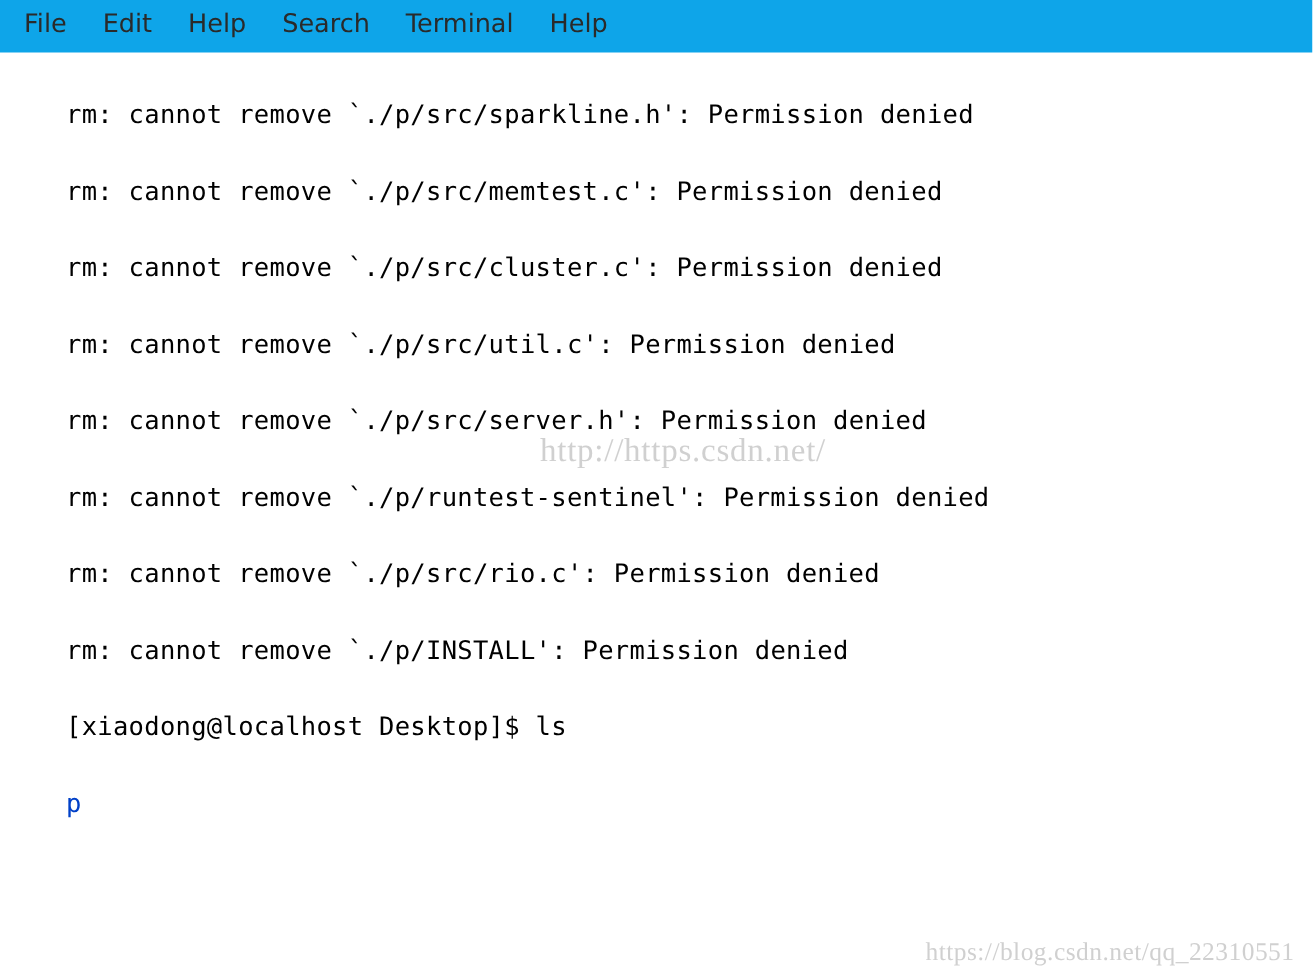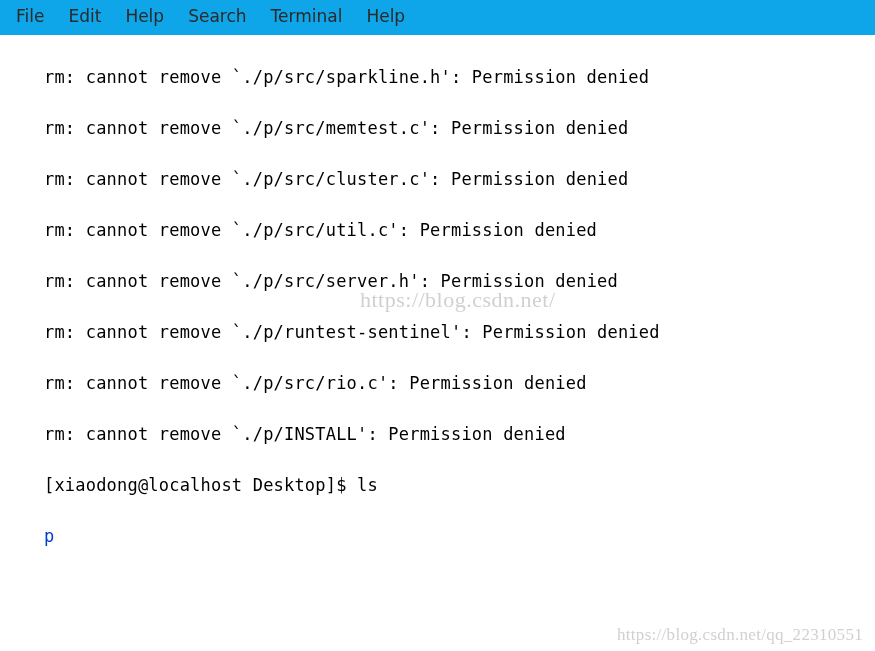--- a/index.html
+++ b/index.html
@@ -91,14 +91,14 @@
 <span class="line"></span>
 
 
 
 <span class="line"></span>
 
 
 
 </div>
 
-<div class="watermark1">https://blog.csdn.net/</div>
+<div class="watermark1">http://https.csdn.net/</div>
 <div class="watermark2">https://blog.csdn.net/qq_22310551</div>
 
 </body></html>

